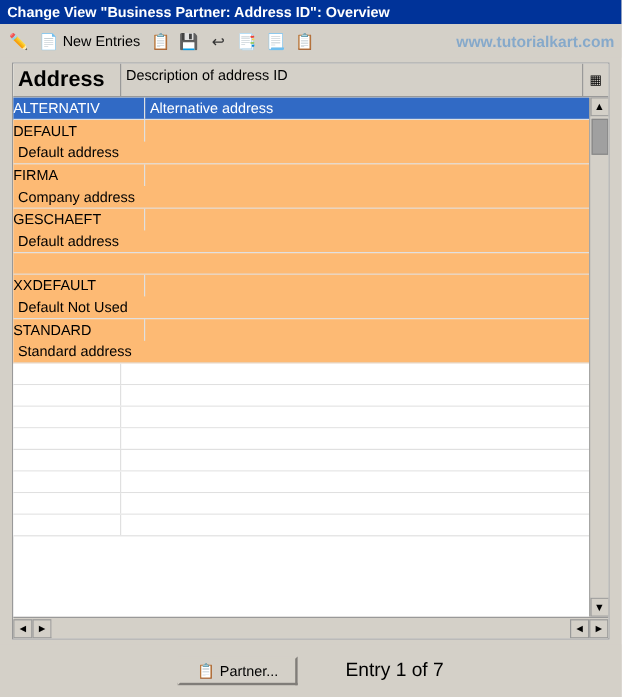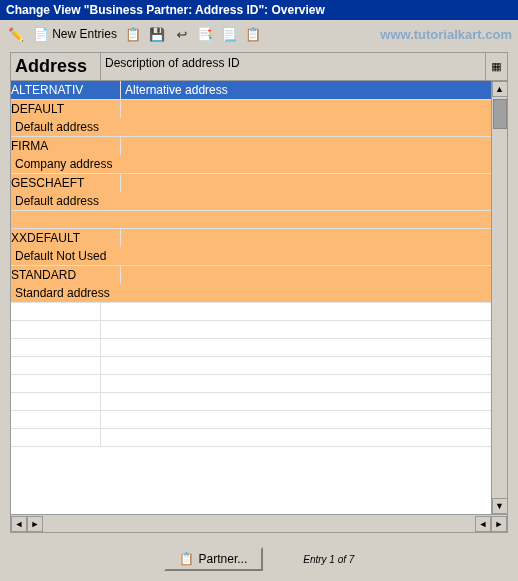--- a/index.html
+++ b/index.html
@@ -238,23 +238,22 @@
       align-items: center;
       gap: 4px;
       background: #d4d0c8;
       border: 2px outset #d4d0c8;
       padding: 3px 14px;
       cursor: pointer;
       font-size: 12px;
       color: #000;
     }
     .entry-info {
-      font-size: 10px;
+      font-size: 16px;
       color: #000;
-      font-style: italic;
     }
   </style>
 </head>
 <body>
 
 <div class="window">
   <div class="title-bar">
     <span>Change View "Business Partner: Address ID": Overview</span>
   </div>
 

